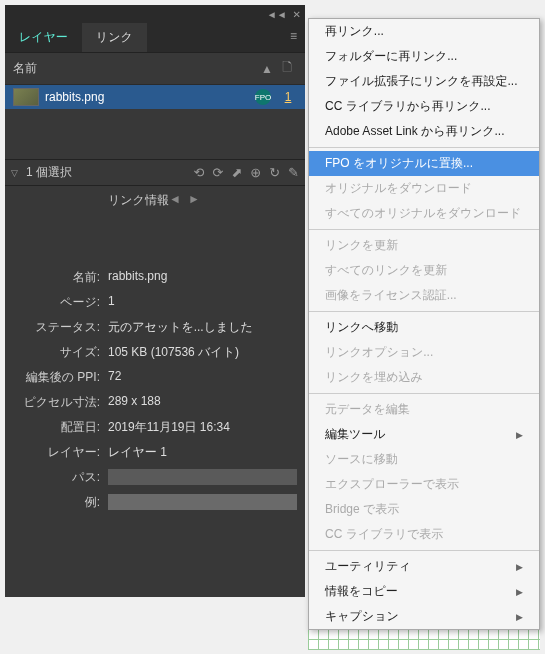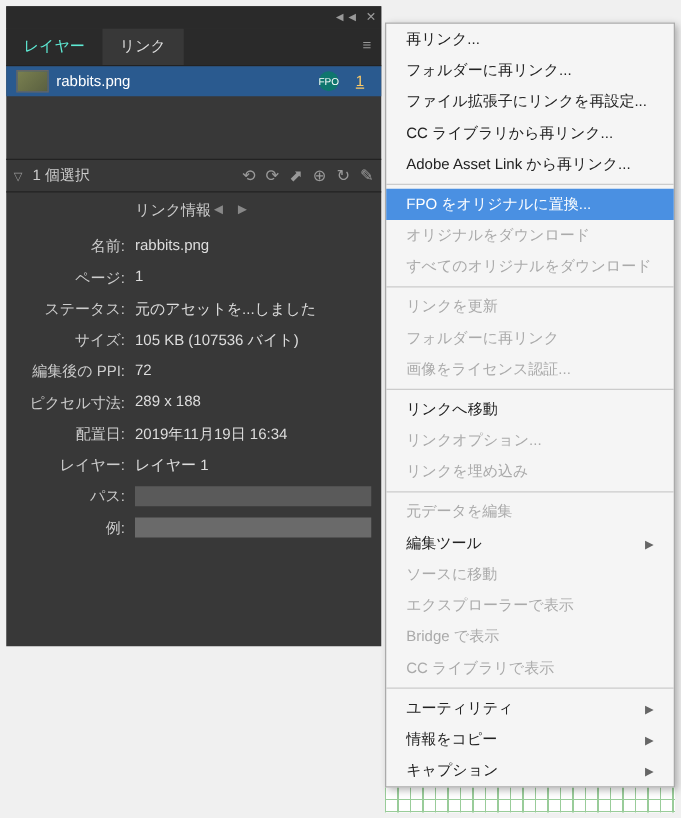--- a/index.html
+++ b/index.html
@@ -18,21 +18,21 @@
 .thumb { width: 26px; height: 18px; background: linear-gradient(135deg,#7a8050,#5a6040); margin-right: 6px; border: 1px solid #666; }
 .row-name { flex: 1; }
 .badge { width: 16px; height: 16px; border-radius: 50%; background: #0f766e; font-size: 8px; display: flex; align-items: center; justify-content: center; color: #fff; margin-right: 8px; }
 .row-page { color: #ffcc66; text-decoration: underline; width: 18px; text-align: center; }
 .spacer { height: 50px; }
 .sel-bar { display: flex; align-items: center; padding: 4px 6px; border-top: 1px solid #222; border-bottom: 1px solid #222; gap: 8px; }
 .sel-bar .tri { color: #999; font-size: 9px; }
 .sel-bar .ib { color: #999; font-size: 13px; cursor: pointer; }
 .info-hdr { display: flex; justify-content: center; padding: 6px 8px; }
 .info-hdr .nav { color: #888; letter-spacing: 2px; }
-.info { padding: 2px 8px; }
+.info { padding: 2px 8px; margin-top: 48px; }
 .info-row { display: flex; padding: 4px 0; }
 .info-label { width: 95px; text-align: right; padding-right: 8px; color: #ccc; }
 .info-val { flex: 1; color: #ddd; }
 .redact { background: #5a5a5a; height: 16px; flex: 1; }
 .redact2 { background: #6a6a6a; height: 16px; flex: 1; }
 .panel-bottom { height: 80px; }
 
 .ctx-menu { position: absolute; left: 308px; top: 18px; width: 232px; background: #f5f5f5; border: 1px solid #aaa; box-shadow: 2px 2px 6px rgba(0,0,0,0.3); font-size: 12px; color: #222; }
 .mi { padding: 4px 16px; cursor: pointer; display: flex; justify-content: space-between; align-items: center; }
 .mi.hl { background: #4a90e2; color: #fff; }
@@ -48,20 +48,25 @@
 <div class="panel">
   <div class="panel-top">
     <span>◄◄</span>
     <span>✕</span>
   </div>
   <div class="tabs">
     <div class="tab">レイヤー</div>
     <div class="tab active">リンク</div>
     <div style="flex:1"></div>
     <div class="tab" style="padding:6px 8px;color:#999">≡</div>
+  </div>
+  <div class="columns">
+    <div class="col-name">名前</div>
+    <div class="col-ico">▲</div>
+    <div class="col-ico">🗋</div>
   </div>
   <div class="row">
     <div class="thumb"></div>
     <div class="row-name">rabbits.png</div>
     <div class="badge">FPO</div>
     <div class="row-page">1</div>
   </div>
   <div class="spacer"></div>
   <div class="sel-bar">
     <span class="tri">▽</span>
@@ -130,21 +135,21 @@
   <div class="mi">フォルダーに再リンク...</div>
   <div class="mi">ファイル拡張子にリンクを再設定...</div>
   <div class="mi">CC ライブラリから再リンク...</div>
   <div class="mi">Adobe Asset Link から再リンク...</div>
   <div class="sep"></div>
   <div class="mi hl">FPO をオリジナルに置換...</div>
   <div class="mi dis">オリジナルをダウンロード</div>
   <div class="mi dis">すべてのオリジナルをダウンロード</div>
   <div class="sep"></div>
   <div class="mi dis">リンクを更新</div>
-  <div class="mi dis">フォルダーに再リンク</div>
+  <div class="mi dis">すべてのリンクを更新</div>
   <div class="mi dis">画像をライセンス認証...</div>
   <div class="sep"></div>
   <div class="mi">リンクへ移動</div>
   <div class="mi dis">リンクオプション...</div>
   <div class="mi dis">リンクを埋め込み</div>
   <div class="sep"></div>
   <div class="mi dis">元データを編集</div>
   <div class="mi">
       <span>編集ツール</span>
       <span class="arr">▶</span>

